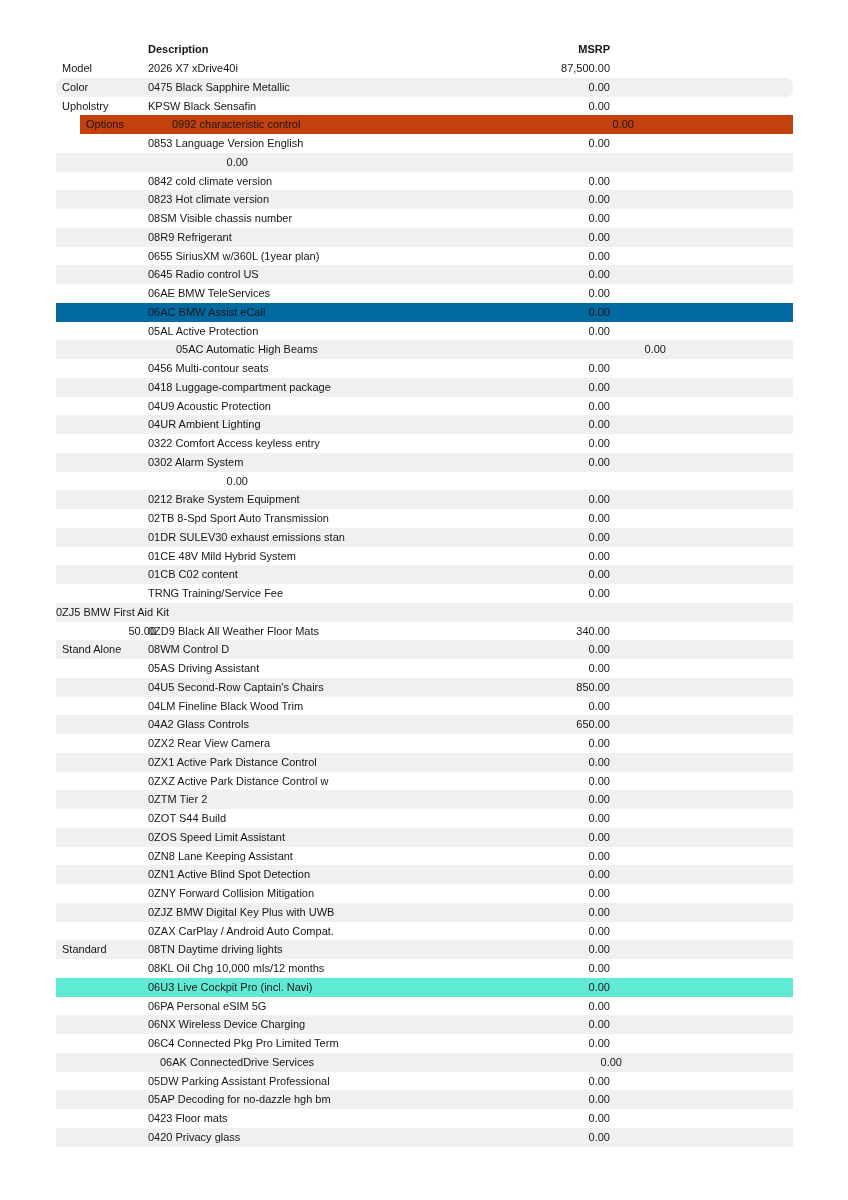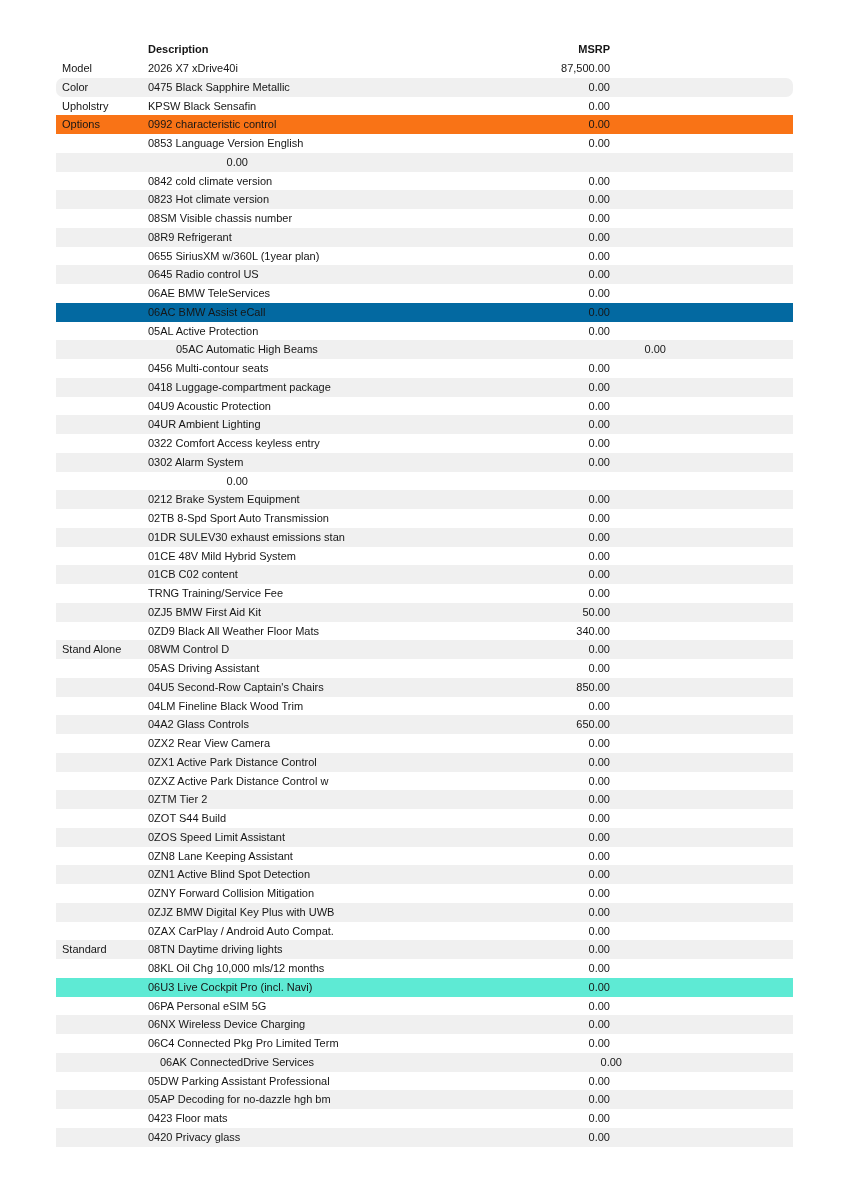--- a/index.html
+++ b/index.html
@@ -62,21 +62,21 @@
     <span class="cell tail"></span>
   </div>
 
   <div class="row">
     <span class="cell cat">Upholstry</span>
     <span class="cell desc">KPSW Black Sensafin</span>
     <span class="cell msrp">0.00</span>
     <span class="cell tail"></span>
   </div>
 
-  <div class="row" style="background: #f97316;">
+  <div class="row" style="background: #c2410c; margin-left: 24px;">
     <span class="cell cat">Options</span>
     <span class="cell desc">0992 characteristic control</span>
     <span class="cell msrp">0.00</span>
     <span class="cell tail"></span>
   </div>
 
   <div class="row">
     <span class="cell cat"></span>
     <span class="cell desc">0853 Language Version English</span>
     <span class="cell msrp">0.00</span>
@@ -242,21 +242,21 @@
     <span class="cell tail"></span>
   </div>
 
   <div class="row">
     <span class="cell cat"></span>
     <span class="cell desc">TRNG Training/Service Fee</span>
     <span class="cell msrp">0.00</span>
     <span class="cell tail"></span>
   </div>
 
-  <div class="row" style="background: rgb(240, 240, 240);">
+  <div class="row" style="background: rgb(240, 240, 240); flex-direction: column;">
     <span class="cell cat"></span>
     <span class="cell desc">0ZJ5 BMW First Aid Kit</span>
     <span class="cell msrp">50.00</span>
     <span class="cell tail"></span>
   </div>
 
   <div class="row">
     <span class="cell cat"></span>
     <span class="cell desc">0ZD9 Black All Weather Floor Mats</span>
     <span class="cell msrp">340.00</span>

